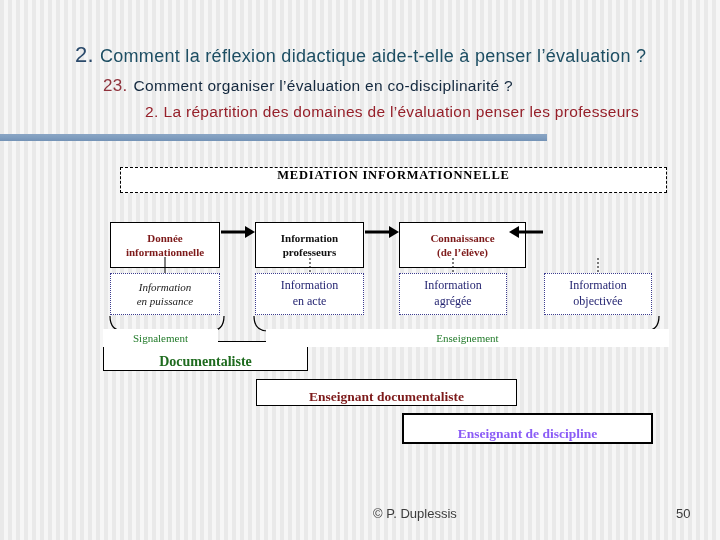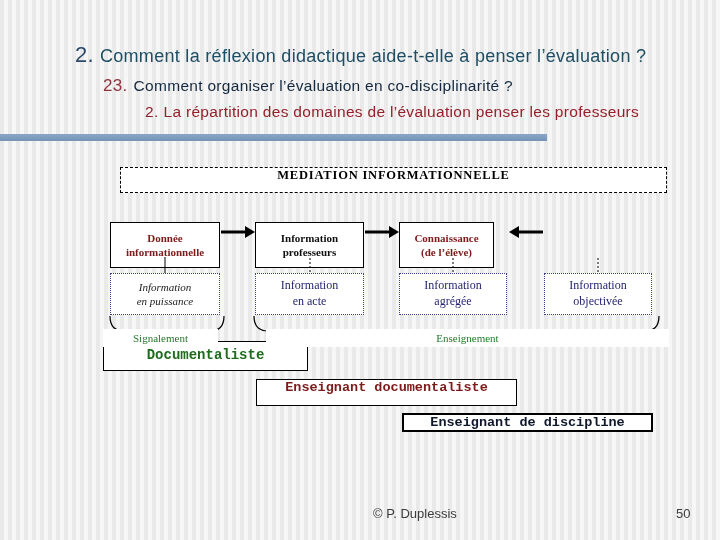--- a/index.html
+++ b/index.html
@@ -24,44 +24,44 @@
     background:linear-gradient(180deg,#8aa5c4 0%,#7f9dbf 55%,#7392b5 100%); }
   .dashed-header { position:absolute; left:108px; top:167px; width:547px; height:26px;
     background:#fff; border:1px dashed #000; display:flex; align-items:flex-start; justify-content:center;
     font-family:"Liberation Serif", serif; font-weight:bold; font-size:12.5px; letter-spacing:0.8px; color:#000;margin-left:12px; }
   .box { position:absolute; top:210px; height:46px; background:#fff; border:1px solid #000;
     display:flex; flex-direction:column; align-items:center; justify-content:center;
     font-family:"Liberation Serif", serif; font-weight:bold; font-size:11px; line-height:1.3; text-align:center;margin-top:12px; }
   .box span { display:block; }
   .b1 { left:110px; width:110px; color:#7d1a1a; }
   .b2 { left:255px; width:109px; color:#111; }
-  .b3 { left:399px; width:95px; color:#7d1a1a; }
+  .b3 { left:399px; width:127px; color:#7d1a1a; }
   .b4 { left:544px; width:108px; color:#7d1a1a; }
   .dbox { position:absolute; top:273px; height:42px; background:#fff; border:1px dotted #3d3d8f;
     display:flex; flex-direction:column; align-items:center; justify-content:center;
     font-family:"Liberation Serif", serif; font-size:12px; line-height:1.3; text-align:center; color:#1f1f6e; }
   .dbox span { display:block; }
   .d1 { left:110px; width:110px; font-style:italic; font-size:11px; color:#1a1a1a; }
   .d2 { left:255px; width:109px; }
   .d3 { left:399px; width:108px; }
   .d4 { left:544px; width:108px; }
   .overlay { position:absolute; left:0; top:0; pointer-events:none; }
   .overlay line, .overlay path { stroke:#000; }
   .overlay polygon { fill:#000; }
   .label-band { position:absolute; top:329px; height:18px; background:#fff; z-index:3;
     display:flex; align-items:center; justify-content:center;
     font-family:"Liberation Serif", serif; font-size:11px; color:#217a29;text-align:center; }
   .band-left  { left:103px; width:115px; }
   .band-right { left:266px; width:403px; }
   .role-box { position:absolute; background:#fff; border:1px solid #000;
-    display:flex; align-items:flex-start; justify-content:center;
-    font-family:Liberation Mono, monospace; font-weight:bold; }
+    display:flex; align-items:flex-end; justify-content:center;
+    font-family:Liberation Serif, serif; font-weight:bold; }
   .role-doc  { left:103px; top:341px; width:205px; height:30px; font-size:14px; color:#1e6b1e; z-index:2; padding-top:5px; }
   .role-ens-doc { left:256px; top:379px; width:261px; height:27px; font-size:13.5px; color:#7d1a1a; z-index:4; }
-  .role-ens-dis { left:402px; top:413px; width:251px; height:19px; font-size:13.5px; color:#0f172a; border-width:2px; z-index:4; }
+  .role-ens-dis { left:402px; top:413px; width:251px; height:31px; font-size:13.5px; color:#8b5cf6; border-width:2px; z-index:4; }
   
   .footer-credit { position:absolute; left:345px; top:506px; font-size:13px; color:#3c3c3c;margin-left:28px; }
   .footer-page   { position:absolute; left:676px; top:506px; font-size:13px; color:#3c3c3c; }
 </style>
 </head>
 <body>
 
 <div class="slide">
 
   <div class="title-line" id="title1">

